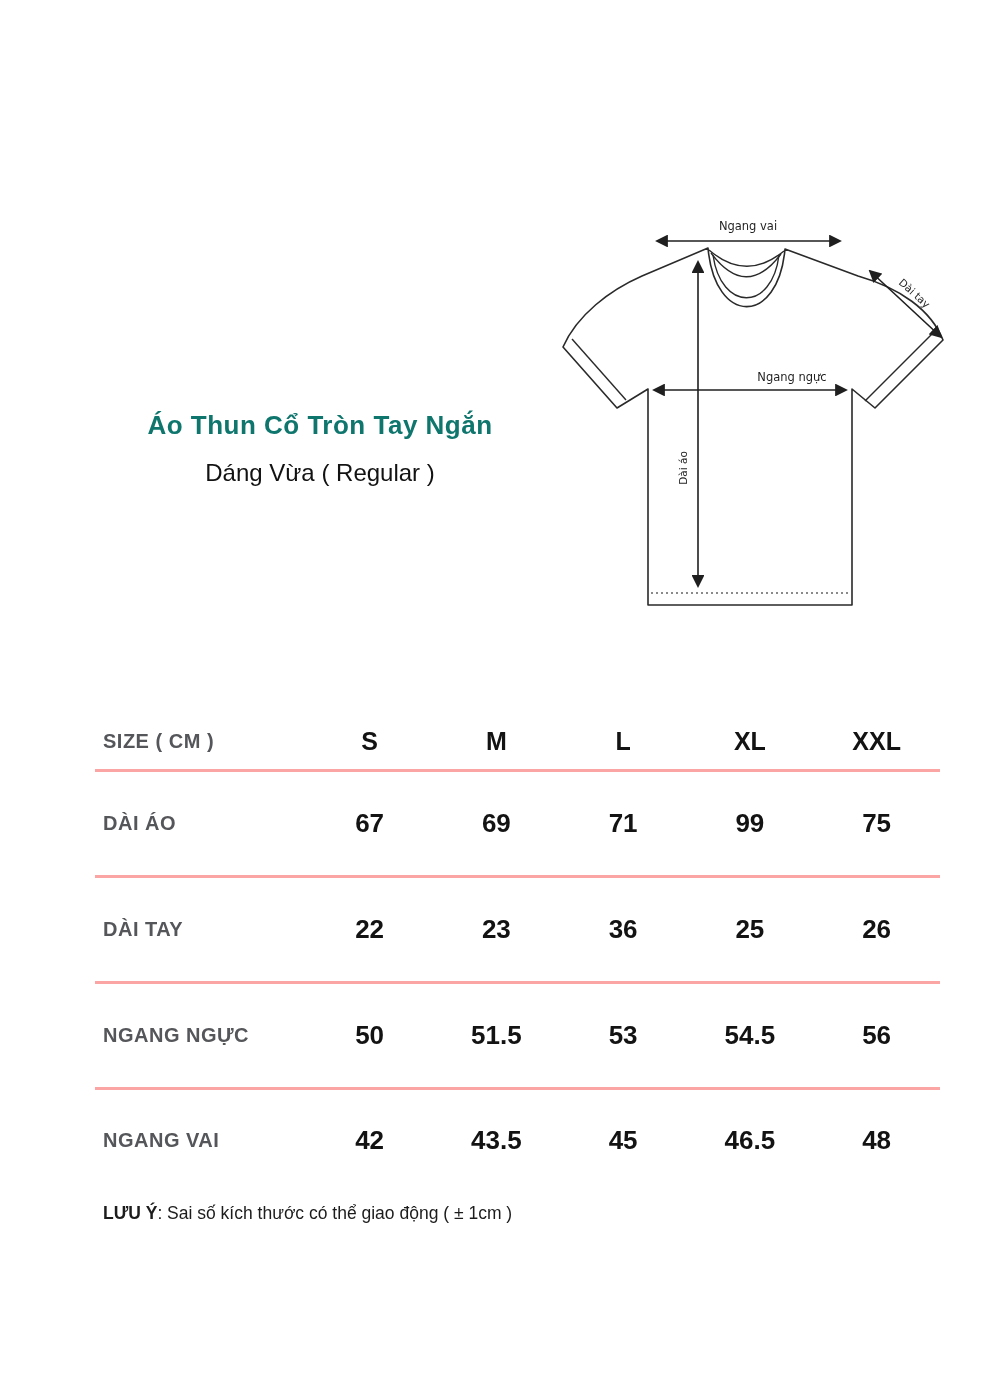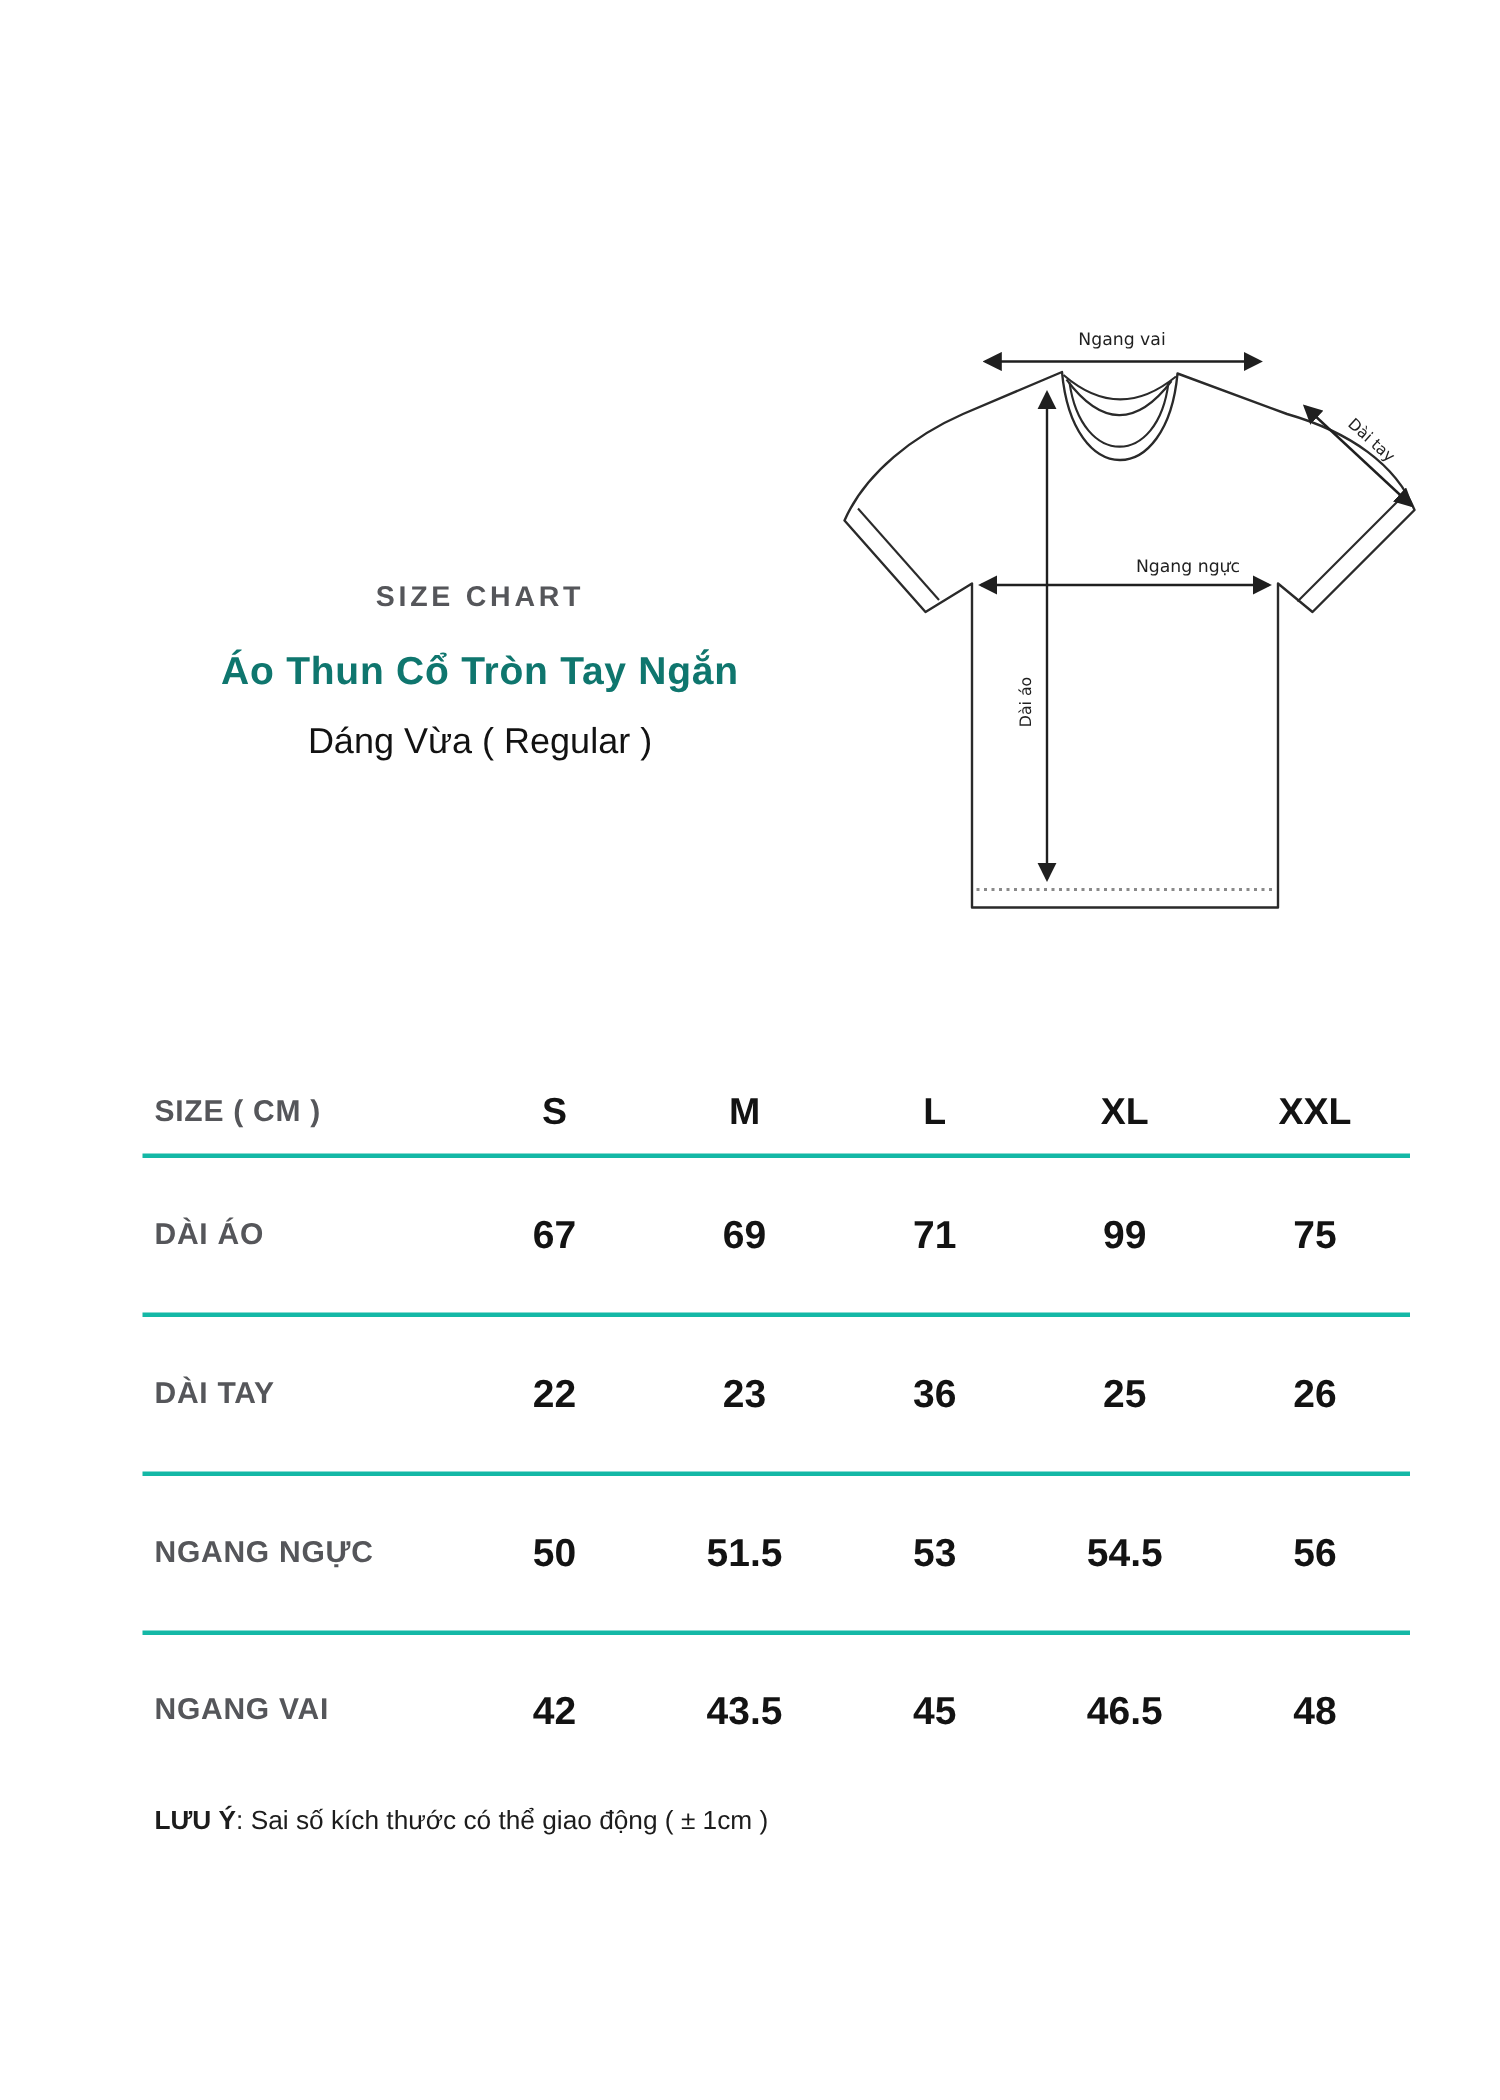--- a/index.html
+++ b/index.html
@@ -38,21 +38,21 @@
   }
   .d-label-sm{
     font-family:"DejaVu Sans","Liberation Sans",sans-serif;
     font-size:10.5px;fill:#1f1f1f;
   }
   
   .size-table{position:absolute;left:95px;top:713px;width:845px;}
   .t-row{
     display:flex;align-items:center;
     height:106px;box-sizing:border-box;
-    border-bottom:3px solid #14b8a6;
+    border-bottom:3px solid #fca5a5;
   }
   .t-row.header{height:59px;}
   .t-row.last{border-bottom:none;height:100px;}
   .t-label{
     flex:0 0 25%;padding-left:8px;box-sizing:border-box;
     font-size:20px;font-weight:700;color:#55565a;
     letter-spacing:.5px;white-space:nowrap;
   }
   .t-cell{
     flex:1 1 0;text-align:center;
@@ -65,21 +65,20 @@
     font-size:17.5px;color:#1c1c1c;
   }
   .note b{font-weight:700;margin-top:48px;}
 </style>
 </head>
 <body>
 
 <div class="page">
 
   <div class="intro">
-    <div class="eyebrow">SIZE CHART</div>
     <h1 class="title">Áo Thun Cổ Tròn Tay Ngắn</h1>
     <div class="subtitle">Dáng Vừa ( Regular )</div>
   </div>
 
   <div class="diagram">
     <svg viewBox="0 0 420 410">
       <defs>
         <marker id="ah" viewBox="0 0 10 10" refX="8.5" refY="5" markerWidth="8" markerHeight="8" orient="auto-start-reverse">
           <path d="M0,0 L10,5 L0,10 Z" fill="#1f1f1f"></path>
         </marker>

